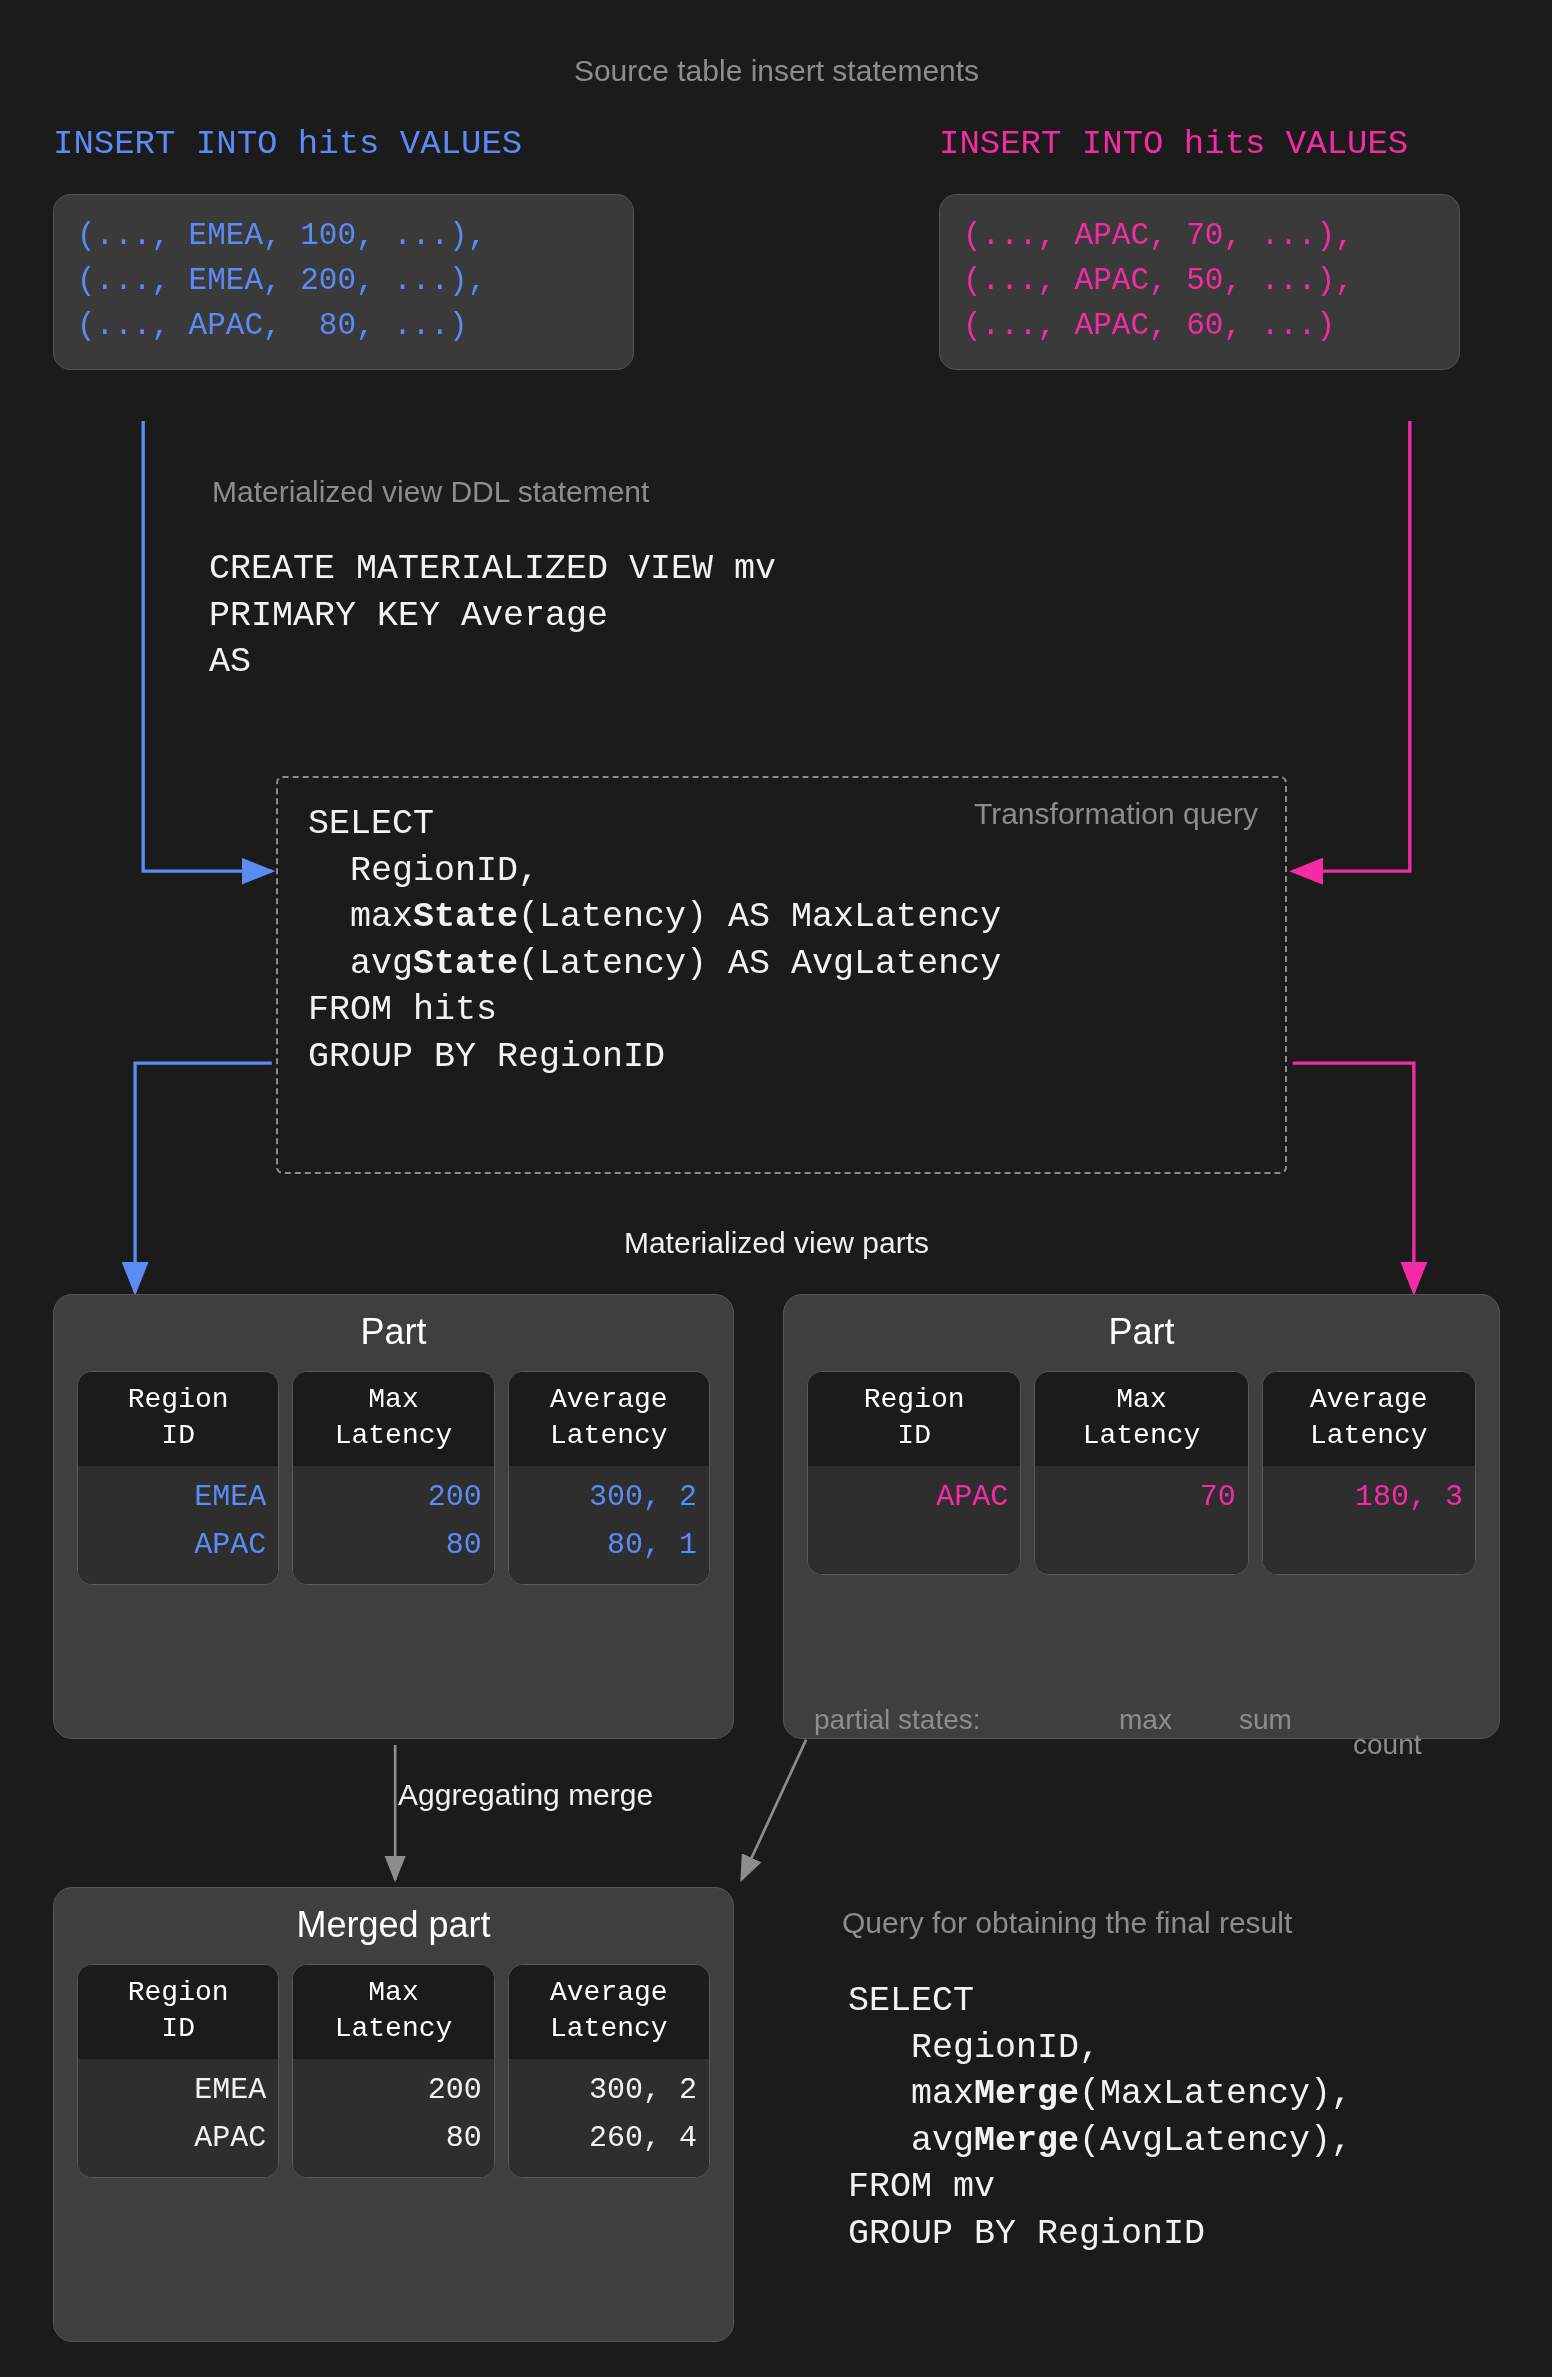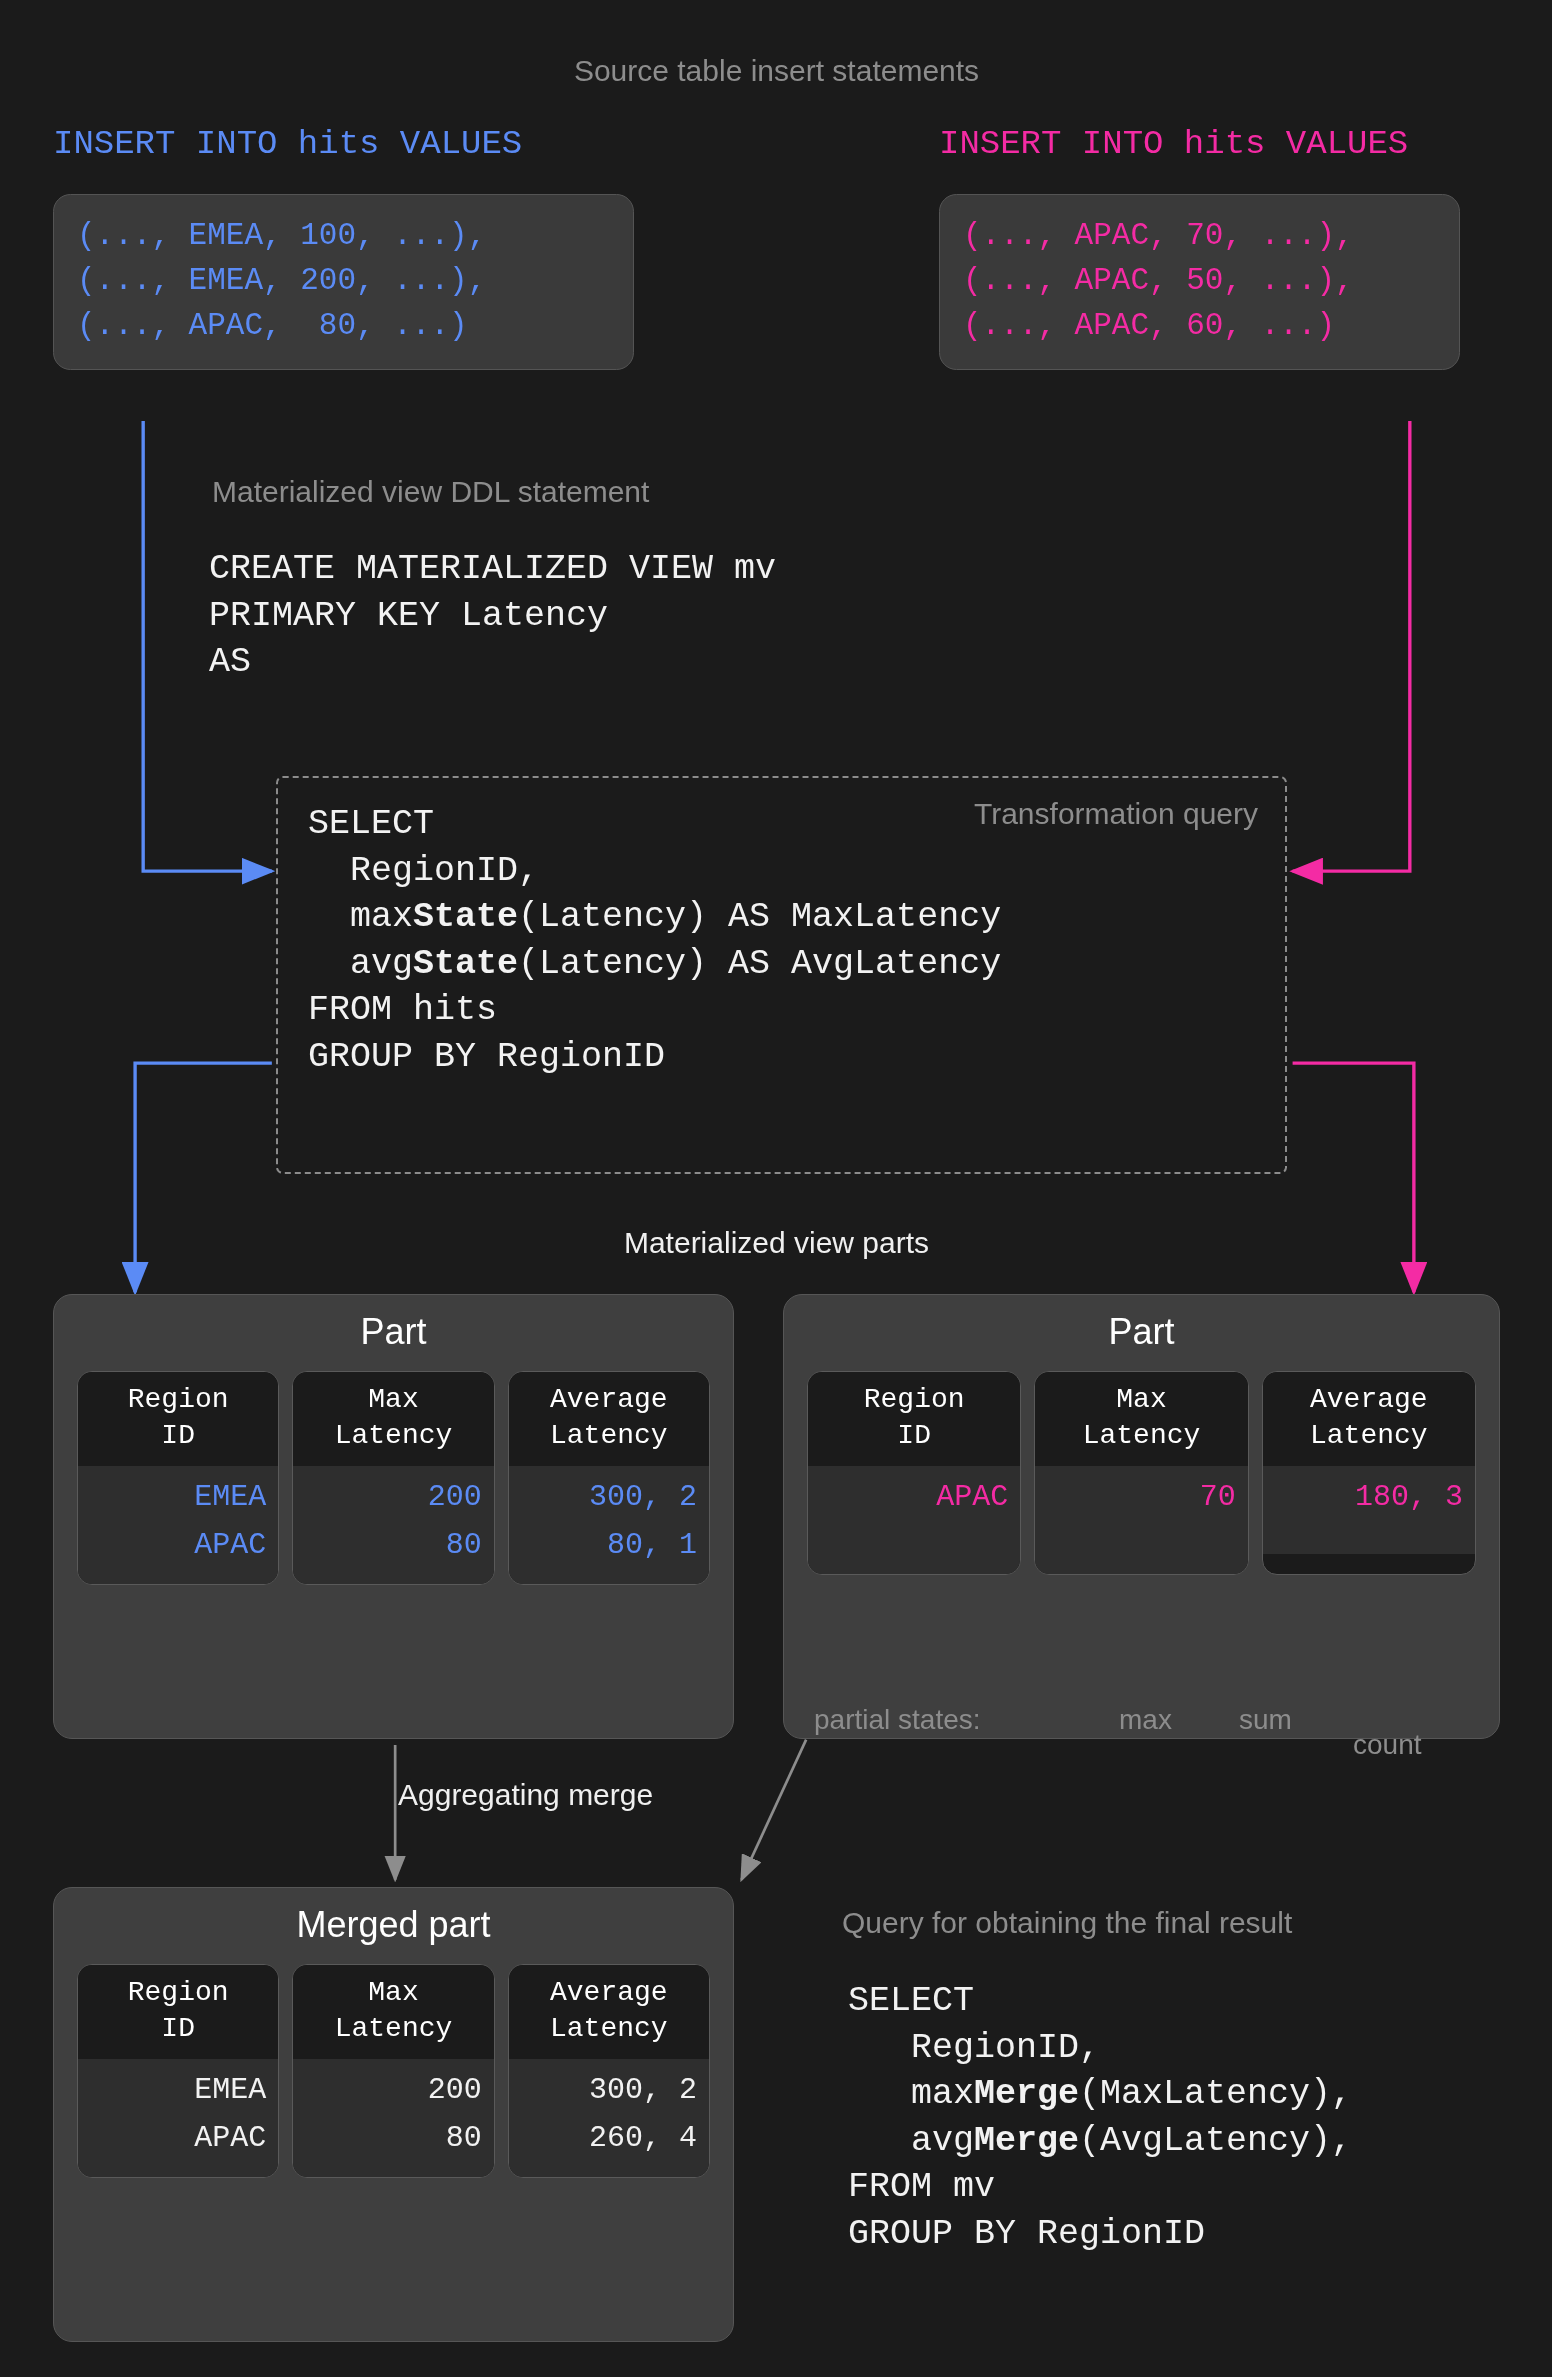--- a/index.html
+++ b/index.html
@@ -199,21 +199,21 @@
   <div class="abs values-box" style="left:939px; top:194px; width:521px;">
     <div class="mono values-line pink">(..., APAC, 70, ...),</div>
     <div class="mono values-line pink">(..., APAC, 50, ...),</div>
     <div class="mono values-line pink">(..., APAC, 60, ...)</div>
   </div>
 
   <div class="abs caption-grey" style="left:212px; top:475px;">Materialized view DDL statement</div>
 
   <div class="abs" style="left:209px; top:546px;">
     <div class="mono ddl-line">CREATE MATERIALIZED VIEW mv</div>
-    <div class="mono ddl-line">PRIMARY KEY Latency</div>
+    <div class="mono ddl-line">PRIMARY KEY Average</div>
     <div class="mono ddl-line">AS</div>
   </div>
 
   <div class="abs tq-box" style="left:276px; top:776px; width:1011px; height:398px;">
     <div class="abs caption-grey" style="right:27px; top:19px;">Transformation query</div>
     <div class="abs" style="left:30px; top:23px;">
       <div class="mono tq-line">SELECT</div>
       <div class="mono tq-line">  RegionID,</div>
       <div class="mono tq-line"><span>  max</span><b>State</b><span>(Latency) AS MaxLatency</span></div>
       <div class="mono tq-line"><span>  avg</span><b>State</b><span>(Latency) AS AvgLatency</span></div>
@@ -274,21 +274,21 @@
         <div class="mono col-head">Max
 Latency</div>
         <div class="col-body" style="padding-bottom:53px;">
           <div class="mono cell pink">70</div>
         </div>
       </div>
 
       <div class="col">
         <div class="mono col-head">Average
 Latency</div>
-        <div class="col-body" style="padding-bottom:33px;">
+        <div class="col-body" style="padding-bottom:53px;">
           <div class="mono cell pink">180, 3</div>
         </div>
       </div>
 
     </div>
   </div>
 
   <div class="abs ps-label" style="left:814px; top:1704px;">partial states:</div>
   <div class="abs ps-label" style="left:1119px; top:1704px;">max</div>
   <div class="abs ps-label" style="left:1239px; top:1704px;">sum</div>

